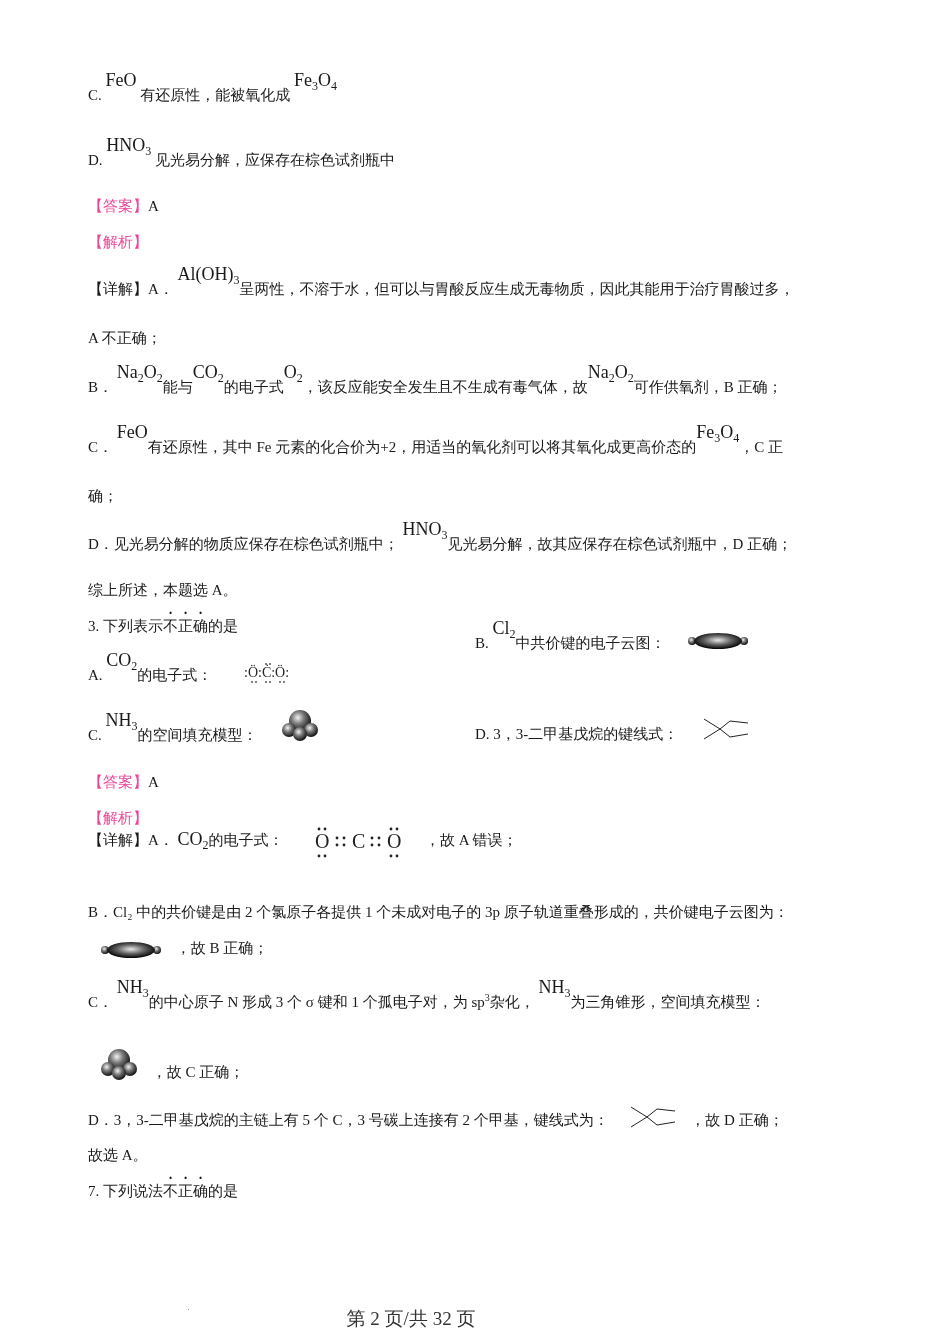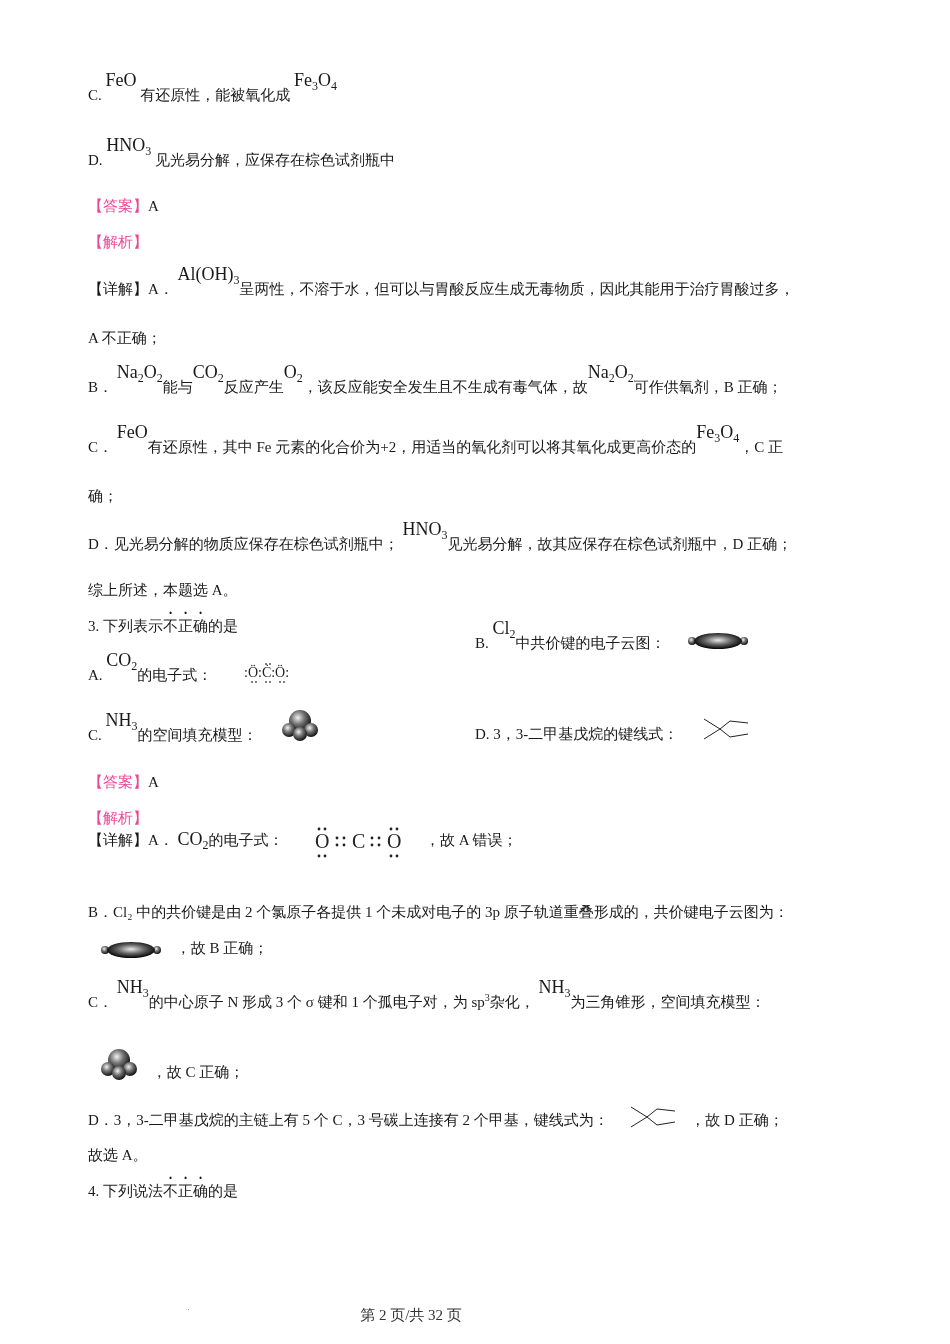--- a/index.html
+++ b/index.html
@@ -6,21 +6,21 @@
   body { width: 950px; height: 1344px; position: relative; overflow: hidden;
          font-family: "Liberation Serif", "DejaVu Serif", serif; color: #1a1a1a; font-size: 15px; }
   .line { position: absolute; left: 88px; white-space: nowrap; line-height: 20px; }
   .f { font-family: Liberation Serif, serif; font-size: 18px; position: relative; }
   .f sub { font-size: 12px; vertical-align: -4px; }
   .raise { position: relative; top: -14px; }
   .blue { color: #ec4899; }
   .emph { position: relative; }
   .emph::before { content: "·"; position: absolute; top: -14px; left: 50%; transform: translateX(-50%); font-weight: bold; font-size: 14px; }
   .fig { display: inline-block; vertical-align: middle; }
-  .footer { position: absolute; top: 1306px; left: 0; width: 822px; text-align: center; font-size: 15px; color: #333; }
+  .footer { position: absolute; top: 1306px; left: 0; width: 822px; text-align: center; font-size: 19px; color: #333; }
   .dot { position: absolute; left: 188px; top: 1309px; width: 1px; height: 1px; background: #999; }
 </style>
 </head>
 <body>
 
 <svg width="0" height="0" style="position:absolute">
   <defs>
     <radialGradient id="gball" cx="40%" cy="35%" r="65%">
       <stop offset="0%" stop-color="#f2f2f2"></stop>
       <stop offset="45%" stop-color="#777"></stop>
@@ -55,21 +55,21 @@
 </div>
 
 <div class="line" style="top:278px">
   <span>【详解】</span><span>A．</span>
   <span class="f raise"><span>Al(OH)</span><sub>3</sub></span><span>呈两性，不溶于水，但可以与胃酸反应生成无毒物质，因此其能用于治疗胃酸过多，</span>
 </div>
 <div class="line" style="top:328px">A 不正确；</div>
 
 <div class="line" style="top:376px">
   <span>B．</span>
-  <span class="f raise"><span>Na</span><sub>2</sub><span>O</span><sub>2</sub></span><span>能与</span><span class="f raise"><span>CO</span><sub>2</sub></span><span>反应产生</span><span class="f raise"><span>O</span><sub>2</sub></span><span>，该反应能安全发生且不生成有毒气体，故</span><span class="f raise"><span>Na</span><sub>2</sub><span>O</span><sub>2</sub></span><span>可作供氧剂，B 正确；</span>
+  <span class="f raise"><span>Na</span><sub>2</sub><span>O</span><sub>2</sub></span><span>能与</span><span class="f raise"><span>CO</span><sub>2</sub></span><span>的电子式</span><span class="f raise"><span>O</span><sub>2</sub></span><span>，该反应能安全发生且不生成有毒气体，故</span><span class="f raise"><span>Na</span><sub>2</sub><span>O</span><sub>2</sub></span><span>可作供氧剂，B 正确；</span>
 </div>
 
 <div class="line" style="top:436px">
   <span>C．</span>
   <span class="f raise">FeO</span><span>有还原性，其中 Fe 元素的化合价为+2，用适当的氧化剂可以将其氧化成更高价态的</span><span class="f raise"><span>Fe</span><sub>3</sub><span>O</span><sub>4</sub></span><span>，C 正</span>
 </div>
 <div class="line" style="top:486px">确；</div>
 
 <div class="line" style="top:533px">
   <span>D．见光易分解的物质应保存在棕色试剂瓶中；</span>
@@ -193,17 +193,17 @@
   <svg class="fig" width="48" height="24" viewBox="0 0 48 24" style="margin-left:16px;margin-top:-10px">
     <polyline points="2,2 18,12 2,22" fill="none" stroke="#222" stroke-width="1"></polyline>
     <polyline points="18,12 28,4 46,6" fill="none" stroke="#222" stroke-width="1"></polyline>
     <polyline points="18,12 28,20 46,17" fill="none" stroke="#222" stroke-width="1"></polyline>
   </svg>
   <span style="margin-left:10px">，故 D 正确；</span>
 </div>
 <div class="line" style="top:1145px">故选 A。</div>
 
 <div class="line" style="top:1181px">
-  <span>4. 下列说法</span><span class="emph">不</span><span class="emph">正</span><span class="emph">确</span><span>的是</span>
+  <span>7. 下列说法</span><span class="emph">不</span><span class="emph">正</span><span class="emph">确</span><span>的是</span>
 </div>
 
 <div class="dot"></div>
 <div class="footer">第 2 页/共 32 页</div>
 
 </body></html>

